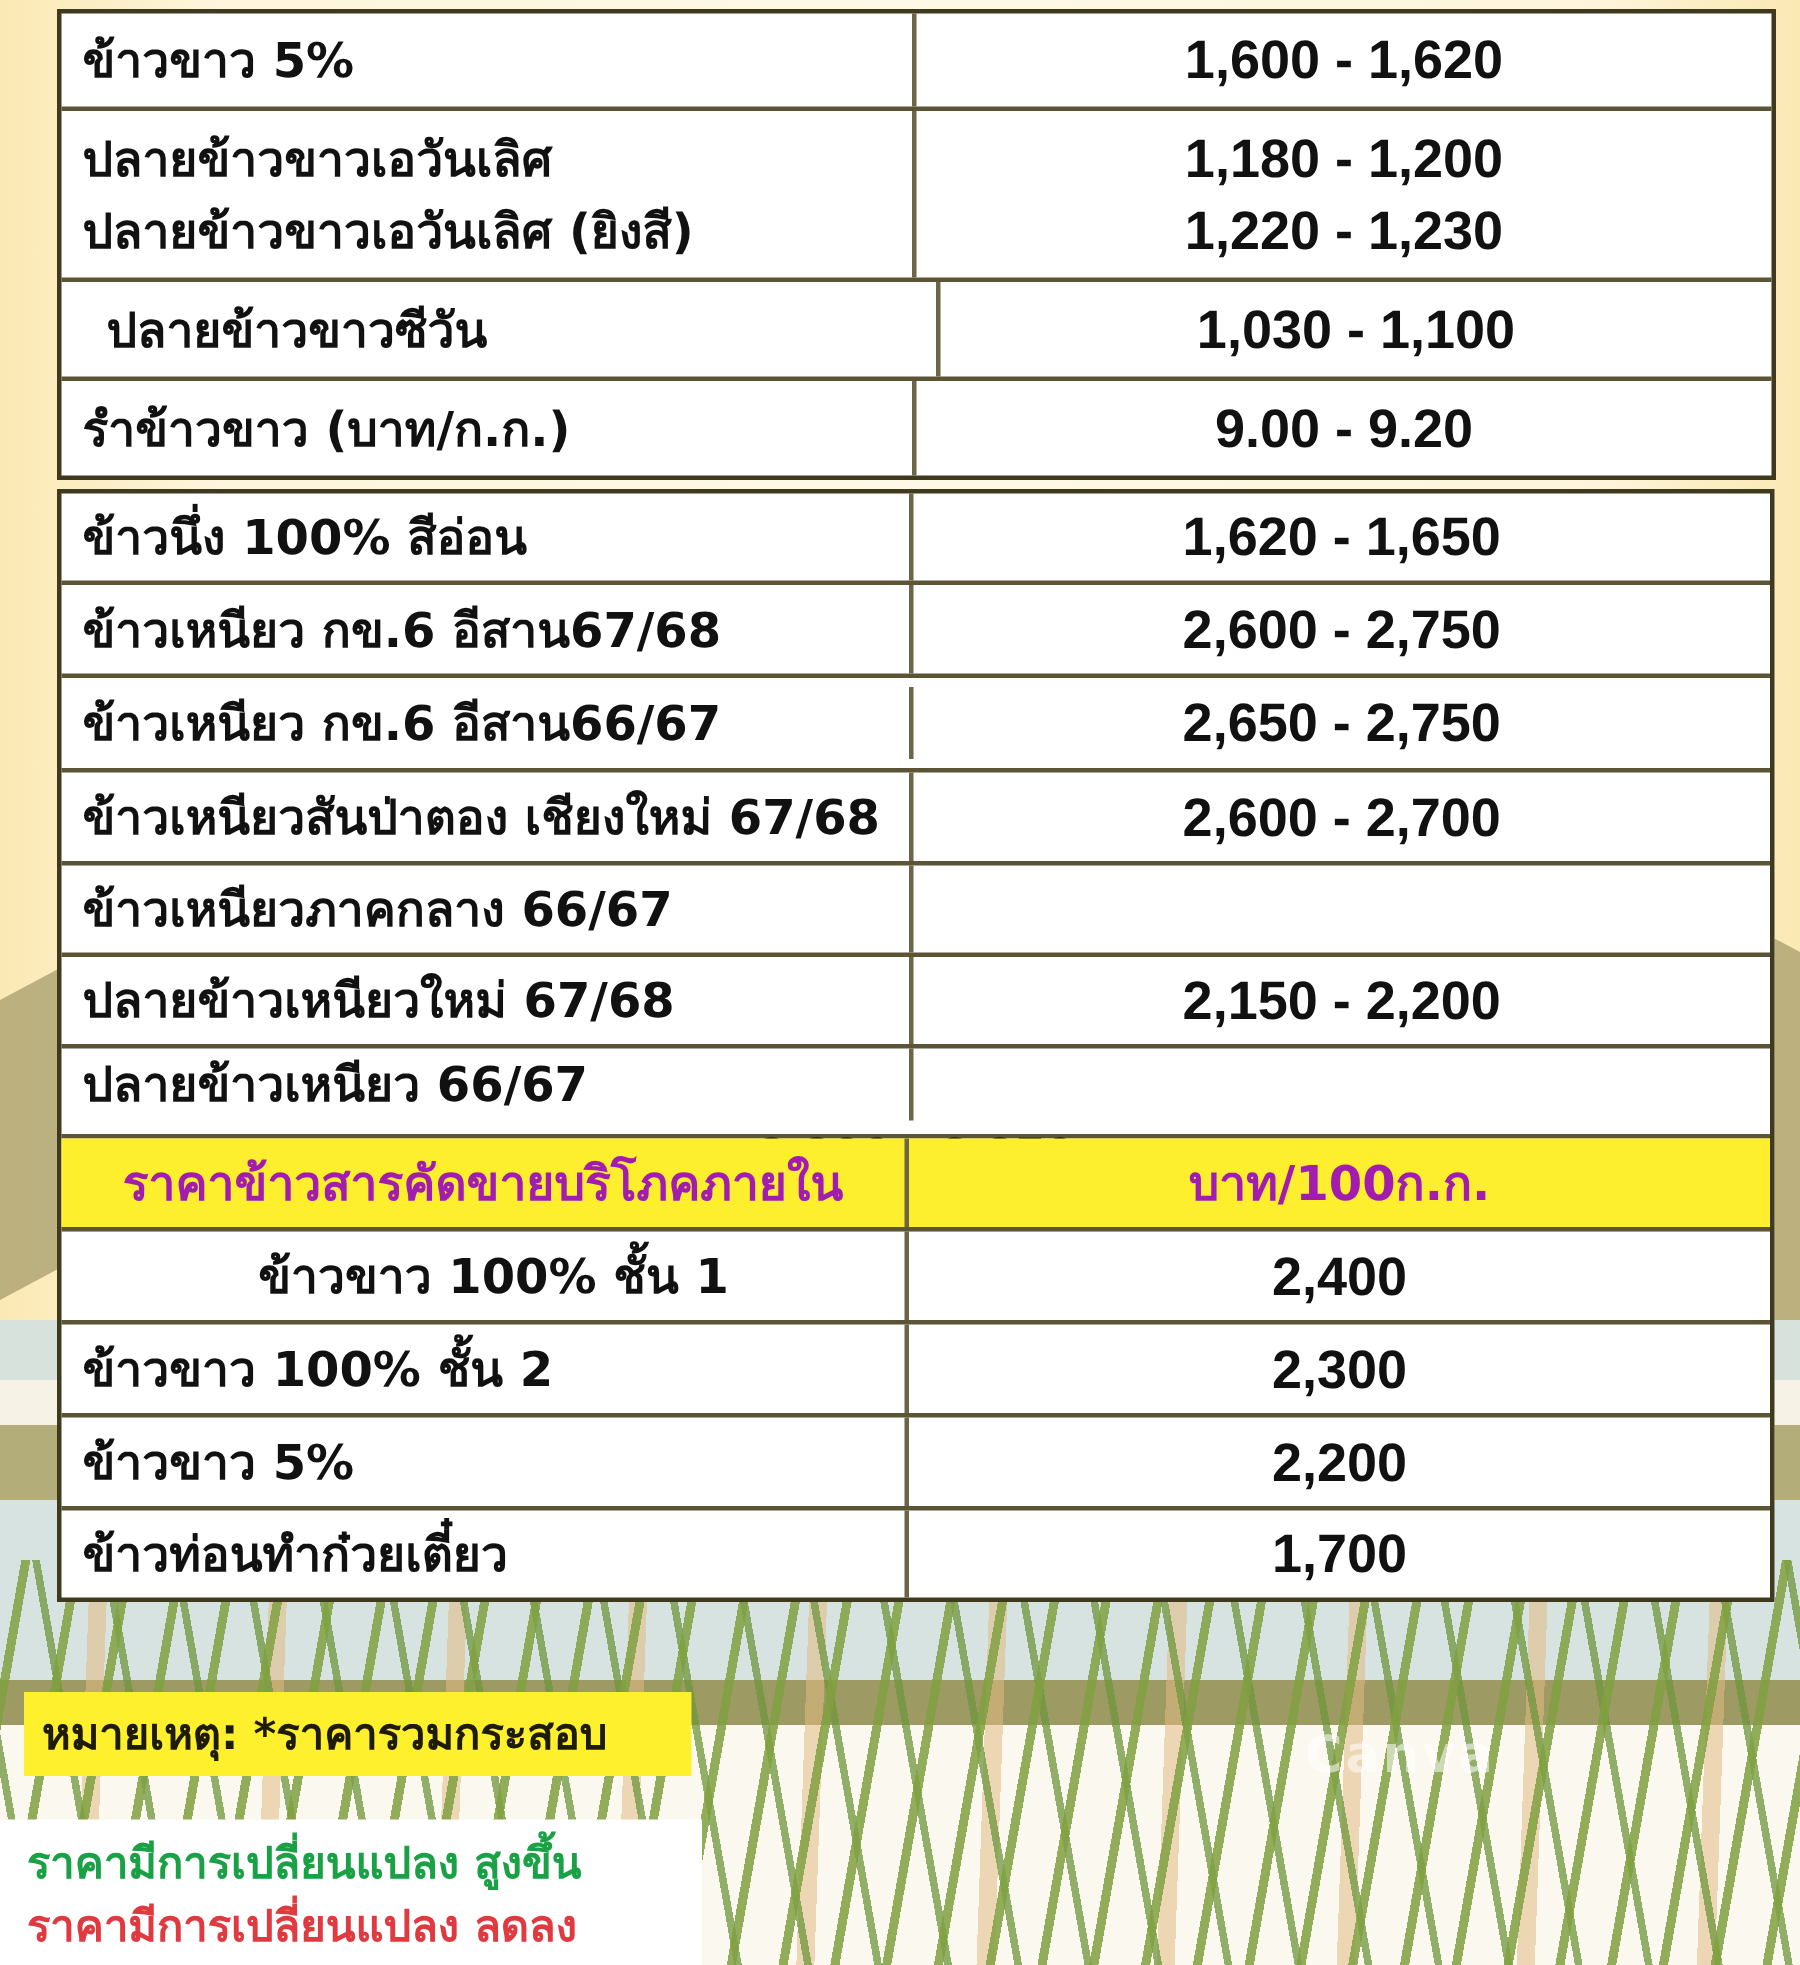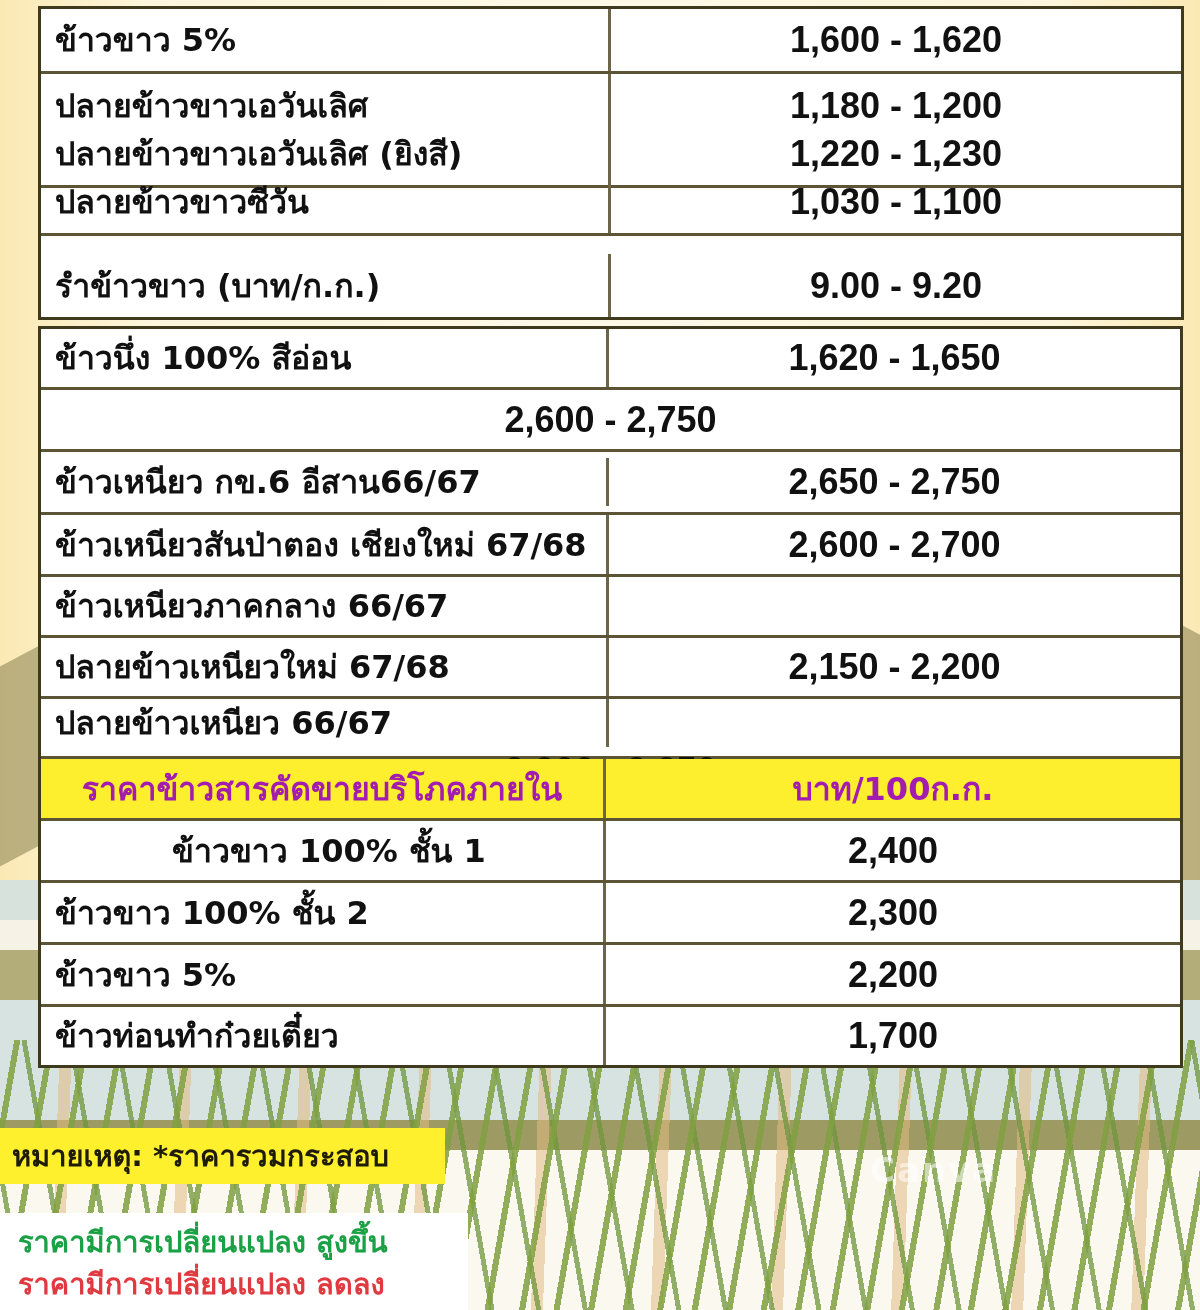--- a/index.html
+++ b/index.html
@@ -36,21 +36,21 @@
   .row { position:absolute; left:0; right:0; display:flex; box-sizing:border-box; border-bottom:3px solid #5b5536; }
   .row:last-child { border-bottom:none; }
   .cell { box-sizing:border-box; display:flex; flex-direction:column; justify-content:center; }
   .cell.name { border-right:3px solid #6c6547; padding-left:14px; font-weight:bold; font-size:32px; color:#111; }
   .cell.price { align-items:center; font-family:"Liberation Sans", sans-serif; font-weight:bold; font-size:36px; color:#111; }
   .cell.name .line, .cell.price .line { line-height:48px; white-space:nowrap; }
   .row.hdr { background:#fdef2e; }
   .row.hdr .cell.name { align-items:center; padding-left:0; }
   .row.hdr .cell { color:#a21caf; }
 
-  .note { position:absolute; z-index:2; left:0; top:1128px; width:445px; height:56px;
+  .note { position:absolute; z-index:2; left:16px; top:1128px; width:445px; height:56px;
     background:#fef02c; display:flex; align-items:center; padding-left:12px; box-sizing:border-box;
     font-weight:bold; font-size:29px; color:#1e1c08; white-space:nowrap; }
   .legend { position:absolute; z-index:2; left:0; top:1213px; width:468px; height:97px;
     background:#fff; box-sizing:border-box; padding:8px 0 0 18px; font-weight:bold; font-size:29px; }
   .legend .up { color:#1aa045; line-height:42px; white-space:nowrap; }
   .legend .down { color:#e03a40; line-height:42px; white-space:nowrap; }
 </style>
 </head>
 <body>
 
@@ -80,21 +80,21 @@
   <div class="row" style="top:65px; height:114px;">
     <div class="cell name" style="width:570px;">
       <div class="line">ปลายข้าวขาวเอวันเลิศ</div>
       <div class="line">ปลายข้าวขาวเอวันเลิศ (ยิงสี)</div>
     </div>
     <div class="cell price" style="flex:1;">
       <div class="line">1,180 - 1,200</div>
       <div class="line">1,220 - 1,230</div>
     </div>
   </div>
-  <div class="row" style="top:161px; height:66px;">
+  <div class="row" style="top:179px; height:66px;padding-left:16px;">
     <div class="cell name" style="width:570px;">
       <div class="line">ปลายข้าวขาวซีวัน</div>
     </div>
     <div class="cell price" style="flex:1;">
       <div class="line">1,030 - 1,100</div>
     </div>
   </div>
   <div class="row" style="top:245px; height:63px;">
     <div class="cell name" style="width:570px;">
       <div class="line">รำข้าวขาว (บาท/ก.ก.)</div>
@@ -108,20 +108,23 @@
 <div class="tbl" style="left:38px; top:326px; width:1145px; height:742px;">
   <div class="row" style="top:0; height:61px;">
     <div class="cell name" style="width:568px;">
         <div class="line">ข้าวนึ่ง 100% สีอ่อน</div>
       </div>
     <div class="cell price" style="flex:1;">
         <div class="line">1,620 - 1,650</div>
       </div>
   </div>
   <div class="row" style="top:61px; height:62px;">
+    <div class="cell name" style="width:568px;">
+        <div class="line">ข้าวเหนียว กข.6 อีสาน67/68</div>
+      </div>
     <div class="cell price" style="flex:1;">
         <div class="line">2,600 - 2,750</div>
       </div>
   </div>
   <div class="row" style="top:123px; height:63px;align-items:center;">
     <div class="cell name" style="width:568px;">
         <div class="line">ข้าวเหนียว กข.6 อีสาน66/67</div>
       </div>
     <div class="cell price" style="flex:1;">
         <div class="line">2,650 - 2,750</div>

